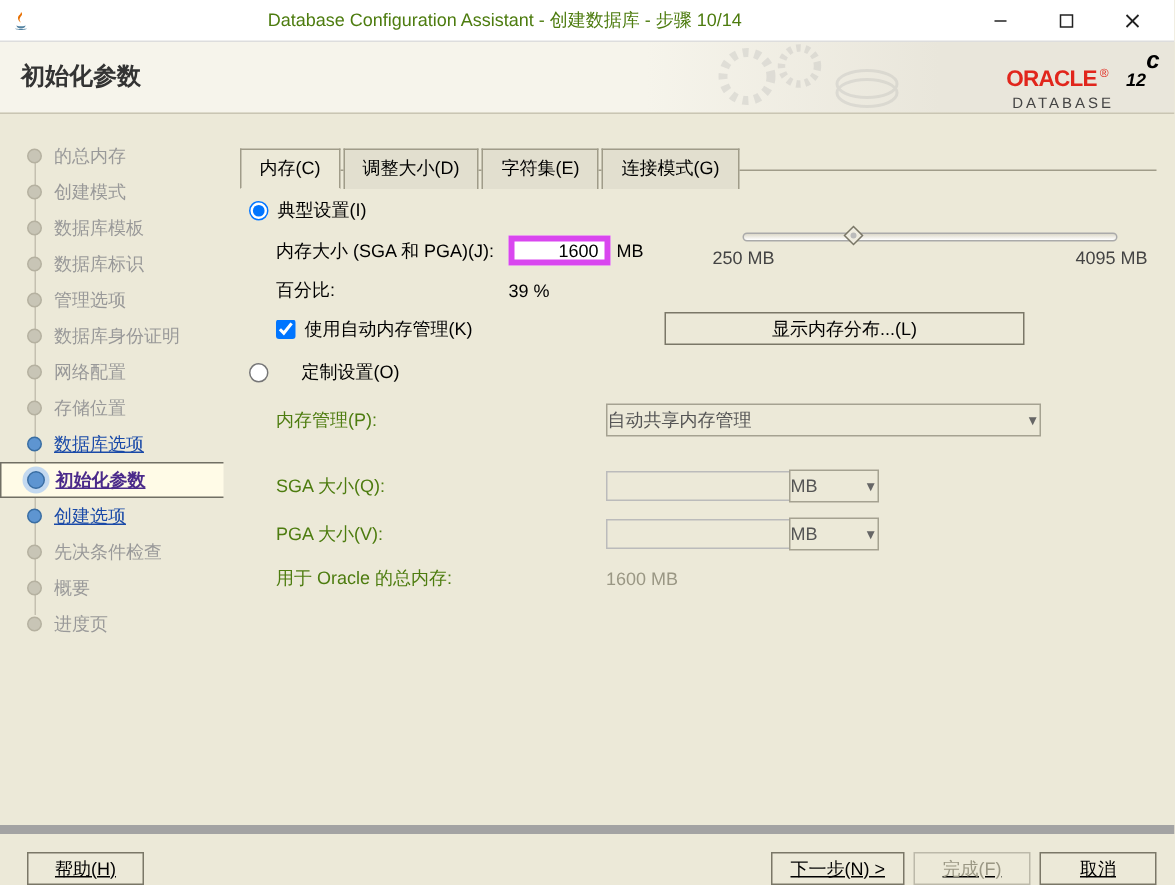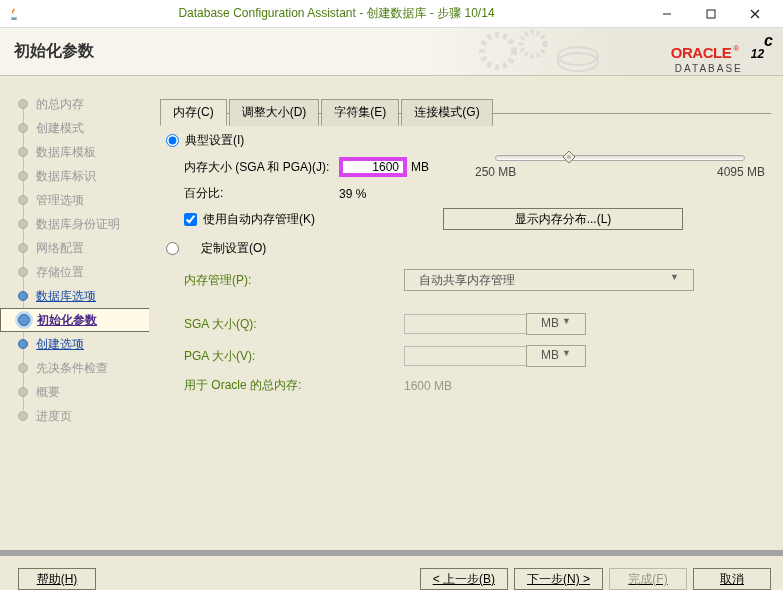--- a/index.html
+++ b/index.html
@@ -58,21 +58,21 @@
 .slider-thumb svg { width:16px; height:16px; }
 .slider-labels { display: flex; justify-content: space-between; width: 290px; margin: 4px auto 0; font-size: 11px; color: #444;}
 .cb { margin-right: 6px; }
 .btn { height: 22px; padding: 0 12px; background: #ece9d8; border: 1px solid #7a7767; cursor: pointer; }
 .btn.disabled { color: #9a9784; border-color: #bcb9a9; background: #ece9d8; cursor: default; }
 .show-mem-btn { width: 240px; }
 .spin { display:flex; width: 116px;}
 .spin input { flex:1; height:20px; border:1px solid #bbb; background:#ece9d8; text-align:right; padding-right:4px; color:#9a9784;}
 .spin .arrows { width: 16px; display:flex; flex-direction:column; border:1px solid #bbb; border-left:none;}
 .spin .arrows div { flex:1; font-size:7px; text-align:center; color:#888; line-height:9px;}
-.select { width: 290px; height: 22px; border: 1px solid #a5a291; background: #ece9d8; padding: 2px 14px; color: #555; display:flex; align-items:flex-start; justify-content:space-between;}
+.select { width: 290px; height: 22px; border: 1px solid #a5a291; background: #ece9d8; padding: 2px 0; color: #555; display:flex; align-items:center; justify-content:space-between;}
 .select.small { width: 60px; }
 .select .arrow { font-size: 9px; color:#666;}
 
 
 .footer { height: 40px; border-top: 6px solid #a3a3a3; display: flex; align-items: flex-end; padding: 0 12px; text-decoration: underline; }
 .footer .spacer { flex: 1; }
 .footer .btn { min-width: 78px; margin-left: 6px; }
 </style>
 </head>
 <body>
@@ -277,17 +277,16 @@
         </div>
       </div>
     </div>
 
   </div>
 </div>
 
 <div class="footer">
   <button class="btn"><span>帮助(H)</span></button>
   <div class="spacer"></div>
-  <button class="btn"><span>&lt; 上一步(B)</span></button>
   <button class="btn"><span>下一步(N) &gt;</span></button>
   <button class="btn disabled"><span>完成(F)</span></button>
   <button class="btn"><span>取消</span></button>
 </div>
 
 </body></html>

